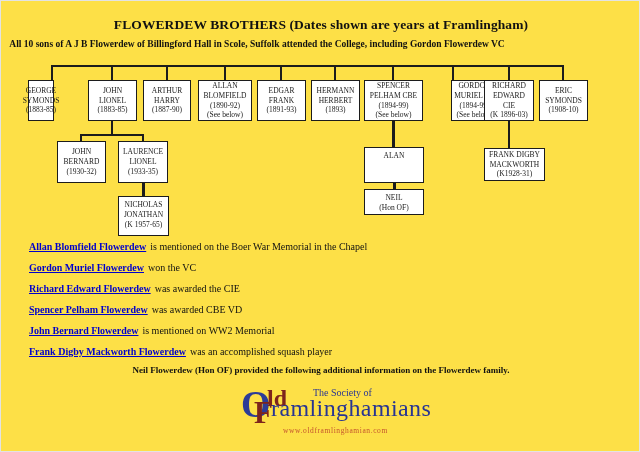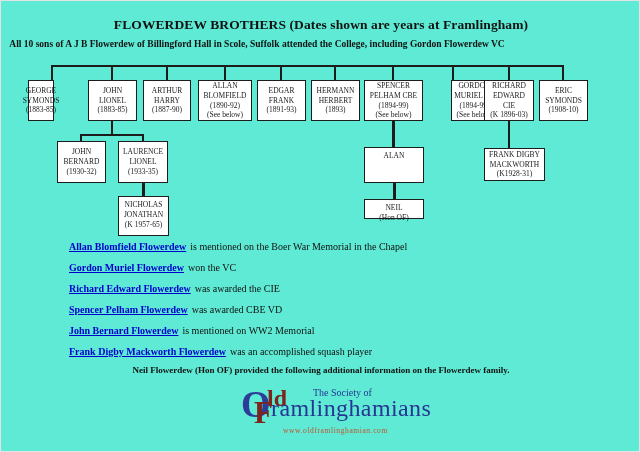--- a/index.html
+++ b/index.html
@@ -1,37 +1,37 @@
 <!DOCTYPE html>
 <html><head>
 <meta charset="utf-8">
 <style>
   html,body{margin:0;padding:0;background:#fff;}
   #page{
-    position:relative;width:640px;height:452px;background:#5eead4;
+    position:relative;width:640px;height:452px;background:#fde047;
     font-family:"Liberation Serif","DejaVu Serif",serif;color:#111;
     overflow:hidden;border:1px solid #e3e3e3;box-sizing:border-box;
   }
   .title{
     position:absolute;top:16px;left:0;width:640px;text-align:center;
     font-size:13.5px;font-weight:bold;letter-spacing:.1px;
   }
   .subtitle{
     position:absolute;top:38px;left:0;width:512px;text-align:center;
     font-size:9.5px;font-weight:bold;
   }
   .tbox{
     position:absolute;box-sizing:border-box;border:1.5px solid #1c1c1c;background:#fff;
     display:flex;align-items:center;justify-content:center;text-align:center;
     font-size:7.5px;line-height:1.32;white-space:pre-line;color:#1a1a1a;
   }
   .tbox.align-top{align-items:flex-start;padding-top:3px;}
   .cline{position:absolute;background:#1c1c1c;}
   .note{position:absolute;left:28px;font-size:10px;white-space:nowrap;}
-  .note .lnk{font-weight:bold;color:#0000cc;text-decoration:underline;cursor:pointer;margin-left:40px;}
+  .note .lnk{font-weight:bold;color:#0000cc;text-decoration:underline;cursor:pointer;}
   .note .rest{color:#111;margin-left:4px;}
   .footer-note{
     position:absolute;top:364px;left:0;width:640px;text-align:center;
     font-size:9px;font-weight:600;color:#111;
   }
   .logo{position:absolute;left:238px;top:383px;width:200px;height:56px;}
   .logo span{position:absolute;line-height:1;font-family:"Liberation Serif",serif;}
   .logo .big-o{left:2px;top:1px;font-size:38px;font-weight:600;}
   .logo .ld{left:28px;top:2px;font-size:24px;font-weight:600;}
   .logo .soc{left:50px;top:4px;font-size:10px;margin-left:24px;}
@@ -107,21 +107,21 @@
 (1933-35)</div>
 
   <div class="cline" style="left:141px;top:182px;width:3px;height:13px"></div>
   <div class="tbox align-top" style="left:117px;top:195px;width:51px;height:40px">NICHOLAS
 JONATHAN
 (K 1957-65)</div>
 
   <div class="cline" style="left:391px;top:120px;width:3px;height:26px"></div>
   <div class="tbox align-top" style="left:363px;top:146px;width:60px;height:36px">ALAN</div>
   <div class="cline" style="left:392px;top:182px;width:3px;height:16px"></div>
-  <div class="tbox align-top" style="left:363px;top:198px;width:60px;height:20px">NEIL
+  <div class="tbox align-top" style="left:363px;top:188px;width:60px;height:26px">NEIL
 (Hon OF)</div>
 
   <div class="cline" style="left:507px;top:120px;width:2px;height:27px"></div>
   <div class="tbox" style="left:483px;top:147px;width:61px;height:33px">FRANK DIGBY
 MACKWORTH
 (K1928-31)</div>
 
   <div class="note" style="top:240px">
     <span class="lnk">Allan Blomfield Flowerdew</span><span class="rest">is mentioned on the Boer War Memorial in the Chapel</span>
   </div>

